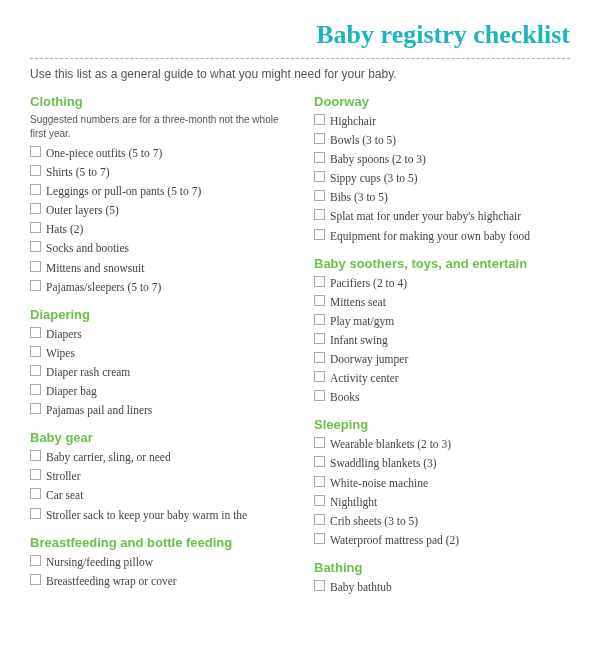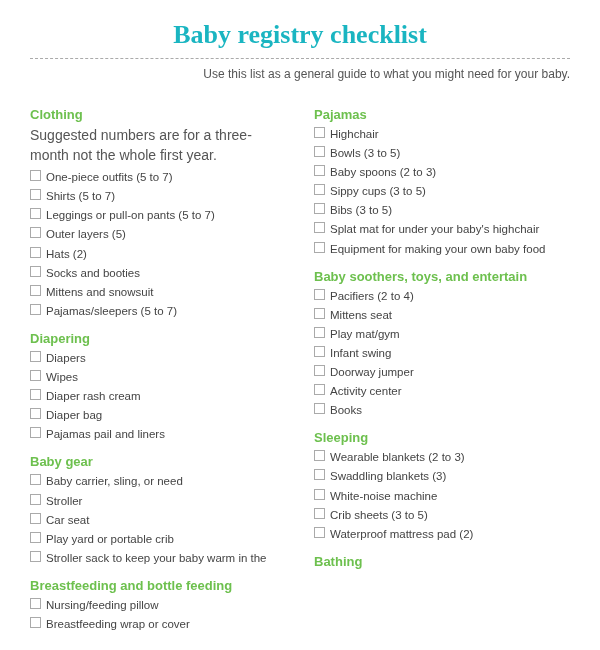--- a/index.html
+++ b/index.html
@@ -6,55 +6,55 @@
     body {
       font-family: Arial, sans-serif;
       background: #fff;
       width: 600px;
       min-height: 650px;
       padding: 20px 30px;
       font-size: 12px;
       color: #333;
     }
     h1 {
-      text-align: center;
+      text-align: right;
       color: #1ab5c1;
       font-size: 26px;
       font-weight: bold;
       margin-bottom: 6px;
       font-family: Georgia, serif;
     }
     .dotted-line {
       border: none;
       border-top: 1px dashed #aaa;
       margin: 8px 0;
     }
     .subtitle {
-      text-align: right;
+      text-align: left;
       color: #555;
       font-size: 12px;
-      margin-bottom: 14px;
+      margin-bottom: 1px;
     }
     .columns {
       display: flex;
       gap: 28px;
     }
     .col {
       flex: 1;
     }
     .section-title {
       color: #6dc04e;
       font-weight: bold;
       font-size: 13px;
       margin-top: 12px;
       margin-bottom: 4px;
     }
     .section-note {
       color: #555;
-      font-size: 14px;
+      font-size: 10px;
       margin-bottom: 4px;
       line-height: 1.4;
     }
     .checklist-item {
       display: flex;
       align-items: flex-start;
       margin-bottom: 3px;
       line-height: 1.4;
     }
     .checkbox {
@@ -63,20 +63,21 @@
       border: 1.5px solid #aaa;
       display: inline-block;
       flex-shrink: 0;
       margin-right: 5px;
       margin-top: 1px;
       background: #fff;
     }
     .item-label {
       color: #444;
       font-size: 11.5px;
+      font-family: Liberation Serif, serif;
     }
   </style>
 </head>
 <body>
 
 <h1>Baby registry checklist</h1>
 <hr class="dotted-line">
 <p class="subtitle">Use this list as a general guide to what you might need for your baby.</p>
 
 <div class="columns">
@@ -149,42 +150,38 @@
         <div class="checklist-item">
           <span class="checkbox"></span>
           <span class="item-label">Stroller</span>
         </div>
         <div class="checklist-item">
           <span class="checkbox"></span>
           <span class="item-label">Car seat</span>
         </div>
         <div class="checklist-item">
           <span class="checkbox"></span>
-          <span class="item-label">Play yard or portable crib</span>
-        </div>
-        <div class="checklist-item">
-          <span class="checkbox"></span>
           <span class="item-label">Stroller sack to keep your baby warm in the</span>
         </div>
       </div>
       <div>
         <div class="section-title">Breastfeeding and bottle feeding</div>
         <div class="checklist-item">
           <span class="checkbox"></span>
           <span class="item-label">Nursing/feeding pillow</span>
         </div>
         <div class="checklist-item">
           <span class="checkbox"></span>
           <span class="item-label">Breastfeeding wrap or cover</span>
         </div>
       </div>
     </div>
   <div class="col" id="right-col">
       <div>
-        <div class="section-title">Pajamas</div>
+        <div class="section-title">Doorway</div>
         <div class="checklist-item">
           <span class="checkbox"></span>
           <span class="item-label">Highchair</span>
         </div>
         <div class="checklist-item">
           <span class="checkbox"></span>
           <span class="item-label">Bowls (3 to 5)</span>
         </div>
         <div class="checklist-item">
           <span class="checkbox"></span>
@@ -247,24 +244,32 @@
         <div class="checklist-item">
           <span class="checkbox"></span>
           <span class="item-label">Swaddling blankets (3)</span>
         </div>
         <div class="checklist-item">
           <span class="checkbox"></span>
           <span class="item-label">White-noise machine</span>
         </div>
         <div class="checklist-item">
           <span class="checkbox"></span>
+          <span class="item-label">Nightlight</span>
+        </div>
+        <div class="checklist-item">
+          <span class="checkbox"></span>
           <span class="item-label">Crib sheets (3 to 5)</span>
         </div>
         <div class="checklist-item">
           <span class="checkbox"></span>
           <span class="item-label">Waterproof mattress pad (2)</span>
         </div>
       </div>
       <div>
         <div class="section-title">Bathing</div>
+        <div class="checklist-item">
+          <span class="checkbox"></span>
+          <span class="item-label">Baby bathtub</span>
+        </div>
       </div>
     </div>
 </div>
 
 </body></html>

